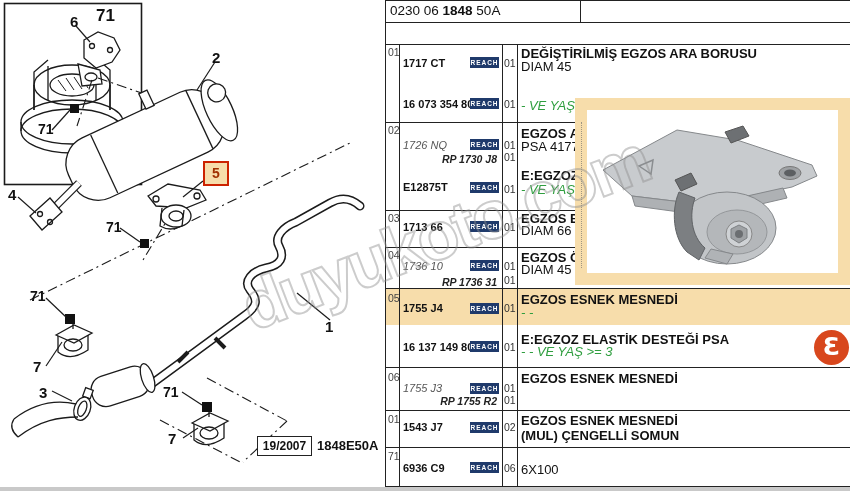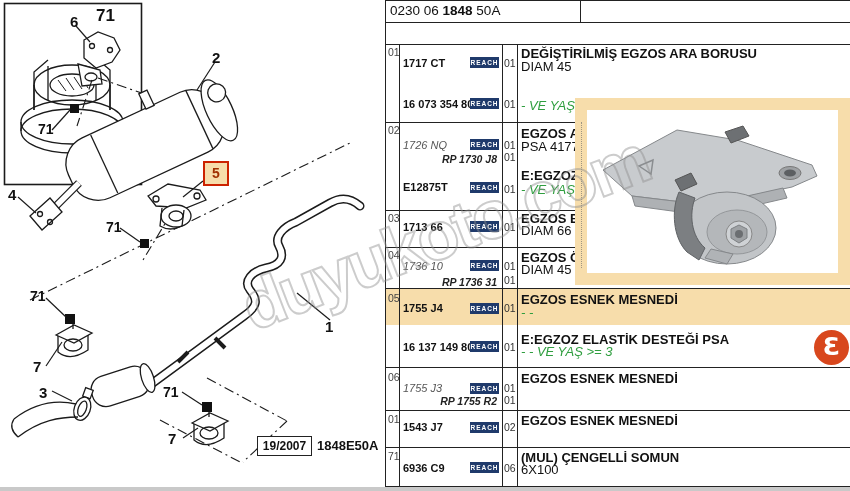--- a/index.html
+++ b/index.html
@@ -268,21 +268,21 @@
   <div class="rp" style="top:395px;">RP 1755 R2</div>
   <div class="qty" style="top:394px;">01</div>
 
   <div class="ref" style="top:413px;">01</div>
   <div class="desc" style="top:413px;">EGZOS ESNEK MESNEDİ</div>
   <div class="part" style="top:421px;">1543 J7</div>
   <div class="reach" style="top:422px;">REACH</div>
   <div class="qty" style="top:421px;">02</div>
 
   <div class="ref" style="top:450px;">71</div>
-  <div class="desc" style="top:450px;">(MUL) ÇENGELLİ SOMUN</div>
+  <div class="desc" style="top:428px;">(MUL) ÇENGELLİ SOMUN</div>
   <div class="part" style="top:462px;">6936 C9</div>
   <div class="reach" style="top:462px;">REACH</div>
   <div class="qty" style="top:462px;">06</div>
   <div class="desc plain" style="top:462px;">6X100</div>
 
   <div class="inset">
     <div class="inset-inner">
       <svg width="251" height="163" viewBox="0 0 251 163">
         <polygon points="16,60 90,20 150,30 225,55 230,66 205,77 120,95 45,86" fill="#c8cbce" stroke="#85888b"></polygon>
         <ellipse cx="203" cy="63" rx="11" ry="6.5" fill="#9ea1a4" stroke="#777"></ellipse>

